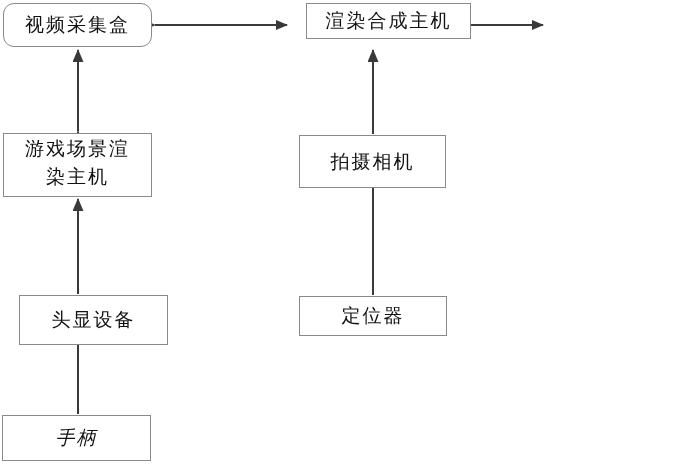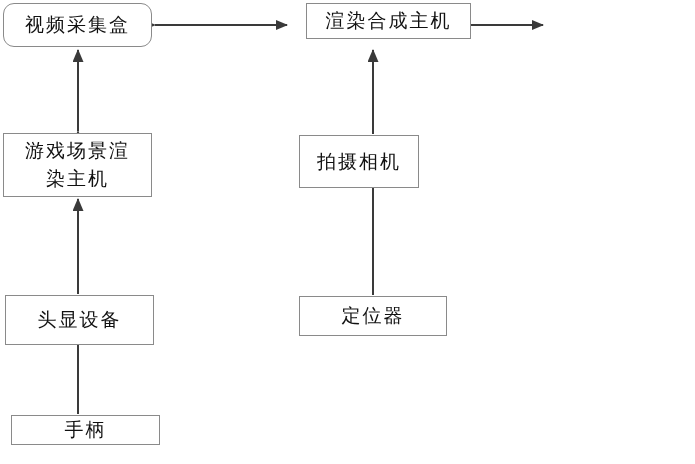--- a/index.html
+++ b/index.html
@@ -82,33 +82,33 @@
   <div class="node" style="left:3px; top:3px; width:149px; height:44px;border-radius:11px;">
     <span>视频采集盒</span>
   </div>
 
   <div class="node" style="left:290px; top:3px; width:165px; height:36px;margin-left:16px;">
     <span>渲染合成主机</span>
   </div>
 
 
   <div class="node two-line" style="left:3px; top:133px; width:149px; height:64px;">
-    <span style="white-space:pre-line;">游戏场景渲
+    <span style="white-space:pre-line;font-family:Liberation Mono, monospace;">游戏场景渲
 染主机</span>
   </div>
 
-  <div class="node" style="left:299px; top:135px; width:120px; height:53px;">
+  <div class="node" style="left:299px; top:135px; width:147px; height:53px;">
     <span>拍摄相机</span>
   </div>
 
-  <div class="node" style="left:5px; top:295px; width:149px; height:50px;">
+  <div class="node" style="left:19px; top:295px; width:149px; height:50px;">
     <span>头显设备</span>
   </div>
 
   <div class="node" style="left:299px; top:296px; width:148px; height:40px;">
     <span>定位器</span>
   </div>
 
-  <div class="node" style="left:11px; top:415px; width:149px; height:30px;">
+  <div class="node" style="left:2px; top:415px; width:149px; height:46px;font-style:italic;">
     <span>手柄</span>
   </div>
 
 </div>
 
 </body></html>

